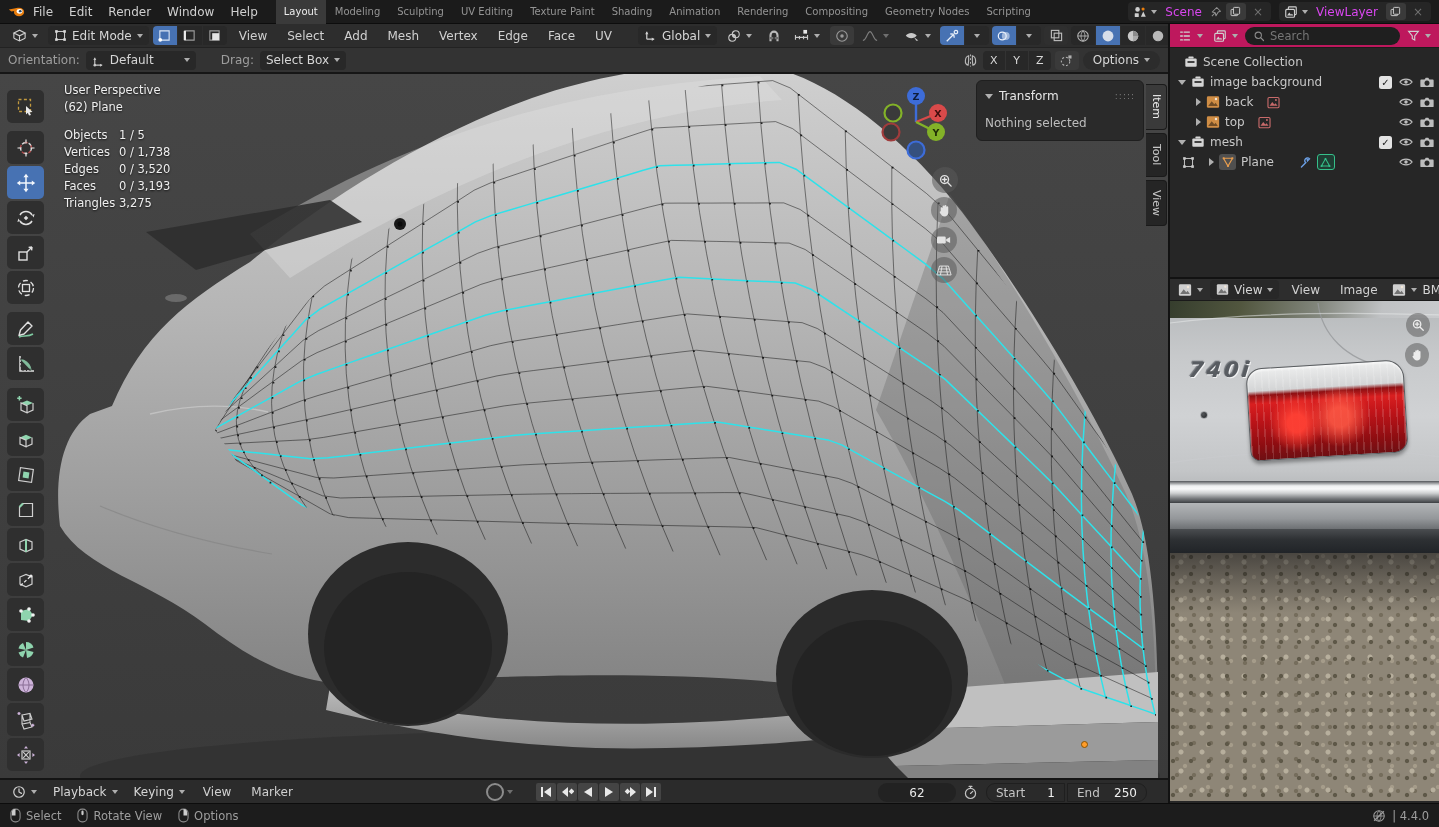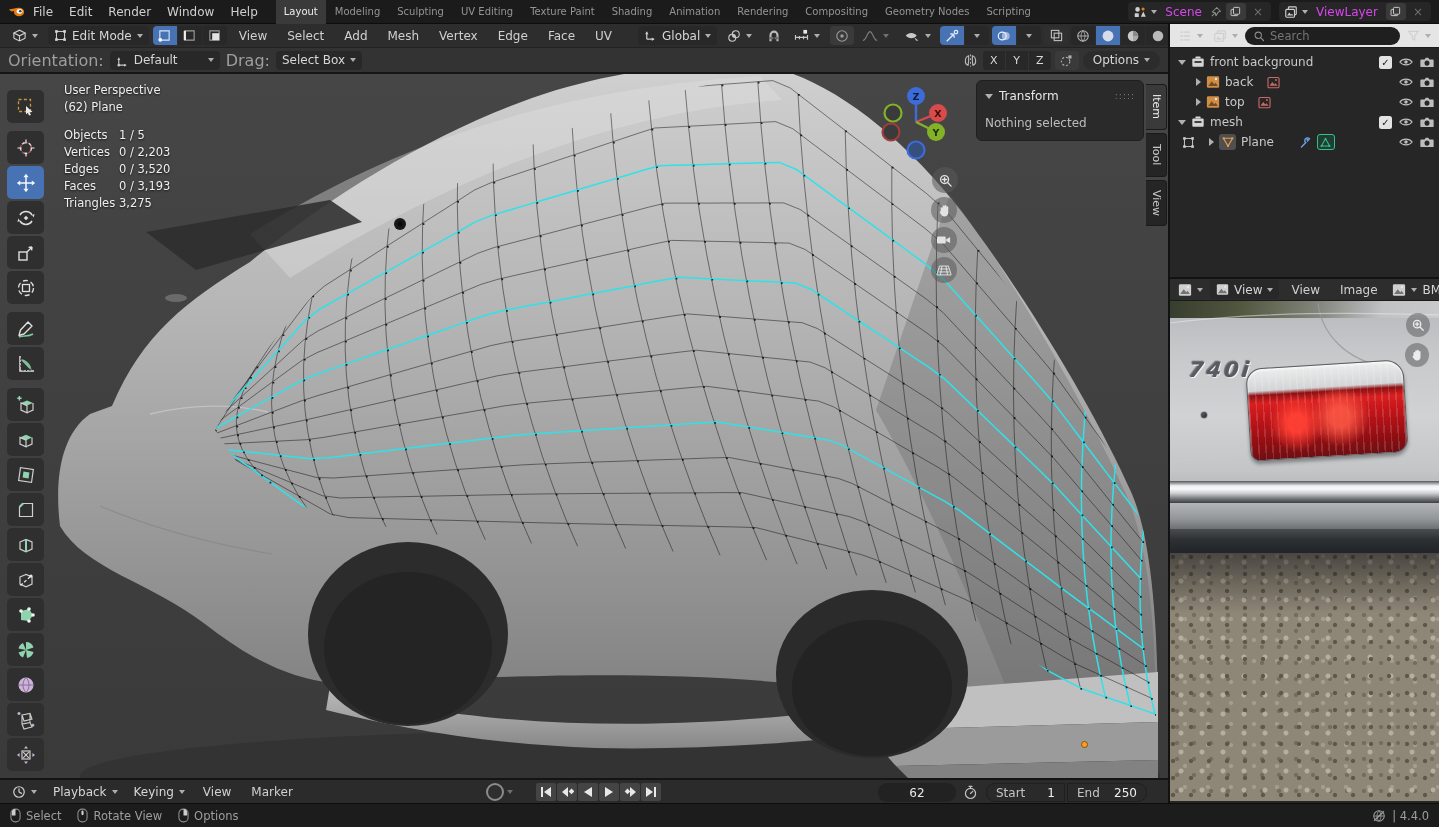--- a/index.html
+++ b/index.html
@@ -27,21 +27,21 @@
   #vp-header{position:absolute;left:0;top:24px;width:1168px;height:24px;background:#2d2d2d;display:flex;align-items:center;padding:0 6px;gap:4px;border-bottom:1px solid #222}
   #tool-row{position:absolute;left:0;top:48px;width:1168px;height:26px;background:#333333;display:flex;align-items:center;padding:0 8px;gap:6px;border-bottom:2px solid #161616}
   .hmenu{padding:0 8px;font-size:12px;color:#d0d0d0;white-space:nowrap}
   .dd{display:flex;align-items:center;background:#282828;height:19px;border-radius:4px;padding:0 6px;gap:5px;font-size:12px;color:#d6d6d6;white-space:nowrap}
   .seg{display:flex;gap:1px}
   .seg .mini{border-radius:0}
   .seg .mini:first-child{border-radius:4px 0 0 4px}
   .seg .mini:last-child{border-radius:0 4px 4px 0}
   .mini{width:24px;height:19px;background:#282828;display:flex;align-items:center;justify-content:center;flex:none}
   .mini.on{background:#4772b3}
-  .label-dim{color:#9e9e9e;font-size:16px;white-space:nowrap}
+  .label-dim{color:#9e9e9e;font-size:12px;white-space:nowrap}
 
   
   #viewport{position:absolute;left:0;top:74px;width:1168px;height:704px;background:#3d3d3d;overflow:hidden}
   #vpcanvas{position:absolute;left:0;top:0}
   .ml{fill:none;stroke:#141414;stroke-width:.7;opacity:.72}
   .ml.sel{stroke:#2ee2ea;stroke-width:1.5;opacity:1}
   .mdots{fill:#070707;opacity:.85}
   #vp-stats{position:absolute;left:64px;top:8px;line-height:17px;font-size:11.5px;color:#efefef;text-shadow:0 1px 2px rgba(0,0,0,.7)}
   #vp-stats .srow{display:flex}
   #vp-stats .sl{width:55px}
@@ -64,21 +64,21 @@
   
   #timeline{position:absolute;left:0;top:778px;width:1168px;height:25px;background:#2b2b2b;border-top:2px solid #141414;display:flex;align-items:center;padding:0 6px;gap:4px}
   .pbtn{width:20px;height:18px;background:#444444;border-radius:2px;display:flex;align-items:center;justify-content:center;flex:none}
   .pgroup{position:absolute;left:536px;top:3px;display:flex;gap:1px}
   .frame-field{position:absolute;left:878px;top:3px;width:78px;height:19px;background:#222222;border-radius:9px;display:flex;align-items:center;justify-content:center;color:#e8e8e8;font-size:12px}
   .se-field{position:absolute;top:3px;height:19px;background:#2b2b2b;border:1px solid #1f1f1f;background:#2a2a2a;display:flex;align-items:center;justify-content:space-between;padding:0 9px;font-size:12px}
   .se-field .k{color:#c3c3c3}.se-field .v{color:#efefef}
 
   
   #right-col{position:absolute;left:1168px;top:24px;width:271px;height:779px;border-left:2px solid #121212;background:#262626}
-  #outliner-header{height:24px;background:#e5e5e5;display:flex;align-items:center;padding:0 5px;gap:4px;border-bottom:1px solid #1c1c1c}
+  #outliner-header{height:24px;background:#be185d;display:flex;align-items:center;padding:0 5px;gap:4px;border-bottom:1px solid #1c1c1c}
   .search{display:flex;align-items:center;gap:5px;background:#1f1f1f;border-radius:9px;height:18px;padding:0 8px;flex:1}
   .search input{background:transparent;border:none;outline:none;color:#cfcfcf;font-size:11.5px;width:80px;font-family:"DejaVu Sans",sans-serif}
   .search input::placeholder{color:#767676}
   #outliner-body{height:229px;padding-top:4px;overflow:hidden;font-size:12px;color:#c8c8c8}
   .orow{height:20px;display:flex;align-items:center;gap:5px;padding-right:5px;white-space:nowrap}
   .orow .spacer{flex:1}
   .oicons{display:flex;align-items:center;gap:7px}
   .chk{width:13px;height:13px;background:#e3e3e3;border-radius:2.5px;display:flex;align-items:center;justify-content:center;color:#1d1d1d;font-size:10px;font-weight:bold}
   #img-header{height:24px;background:#2d2d2d;border-top:2px solid #121212;display:flex;align-items:center;padding:0 5px;gap:4px;border-bottom:1px solid #1a1a1a;overflow:hidden}
   #img-body{position:relative;height:500px;overflow:hidden;background:#4a4d44}
@@ -438,21 +438,21 @@
   <span class="label-dim">Orientation:</span>
   <div class="dd" style="width:110px">
     <svg width="13" height="13" viewBox="0 0 14 14">
         <path d="M3,12 V4 M3,12 H11" stroke="#c9c9c9" stroke-width="1.2" fill="none"></path>
         <path d="M3,4 l-1.6,2.4 h3.2 Z M11,12 l-2.4,-1.6 v3.2 Z" fill="#c9c9c9"></path>
         <circle cx="3" cy="12" r="1.4" fill="#c9c9c9"></circle>
       </svg>
     <span>Default</span>
     <span class="caret" style="margin-left:auto"></span>
   </div>
-  <span class="label-dim" style="margin-left:0">Drag:</span>
+  <span class="label-dim" style="margin-left:19px">Drag:</span>
   <div class="dd">
     <span>Select Box</span>
     <span class="caret"></span>
   </div>
   <div class="flex" style="margin-left:auto;gap:4px">
     <svg width="17" height="15" viewBox="0 0 18 16">
         <path d="M7,3 C3,4 2,12 6.5,13 L7,8 Z M11,3 C15,4 16,12 11.5,13 L11,8 Z" fill="none" stroke="#b9b9b9" stroke-width="1.2"></path>
         <path d="M9,1.5 v13" stroke="#b9b9b9" stroke-width="1" stroke-dasharray="2 2"></path>
       </svg>
     <div class="seg">
@@ -567,21 +567,21 @@
   <div id="vp-stats">
     <div>User Perspective</div>
     <div>(62) Plane</div>
     <div style="height:11px"></div>
     <div class="srow">
         <span class="sl">Objects</span>
         <span>1 / 5</span>
       </div>
     <div class="srow">
         <span class="sl">Vertices</span>
-        <span>0 / 2,203</span>
+        <span>0 / 1,738</span>
       </div>
     <div class="srow">
         <span class="sl">Edges</span>
         <span>0 / 3,520</span>
       </div>
     <div class="srow">
         <span class="sl">Faces</span>
         <span>0 / 3,193</span>
       </div>
     <div class="srow">
@@ -875,26 +875,32 @@
     </div>
     <div class="dd" style="background:transparent;padding:0 3px">
       <svg width="13" height="13" color="#cfcfcf">
           <use href="#sy-funnel"></use>
         </svg>
         <span class="caret"></span>
     </div>
   </div>
 
   <div id="outliner-body">
+    <div class="orow" style="padding-left:14px">
+      <svg width="14" height="14" color="#d5d5d5">
+          <use href="#sy-coll"></use>
+        </svg>
+      <span>Scene Collection</span>
+    </div>
     <div class="orow" style="padding-left:8px">
       <span class="tri-down"></span>
       <svg width="14" height="14" color="#d5d5d5">
           <use href="#sy-coll"></use>
         </svg>
-      <span>front background</span>
+      <span>image background</span>
       <span class="spacer"></span>
       <div class="oicons">
         <span class="chk">✓</span>
         <svg width="14" height="14" color="#bdbdbd">
             <use href="#sy-eye"></use>
           </svg>
         <svg width="14" height="14" color="#bdbdbd">
             <use href="#sy-cam"></use>
           </svg>
       </div>

